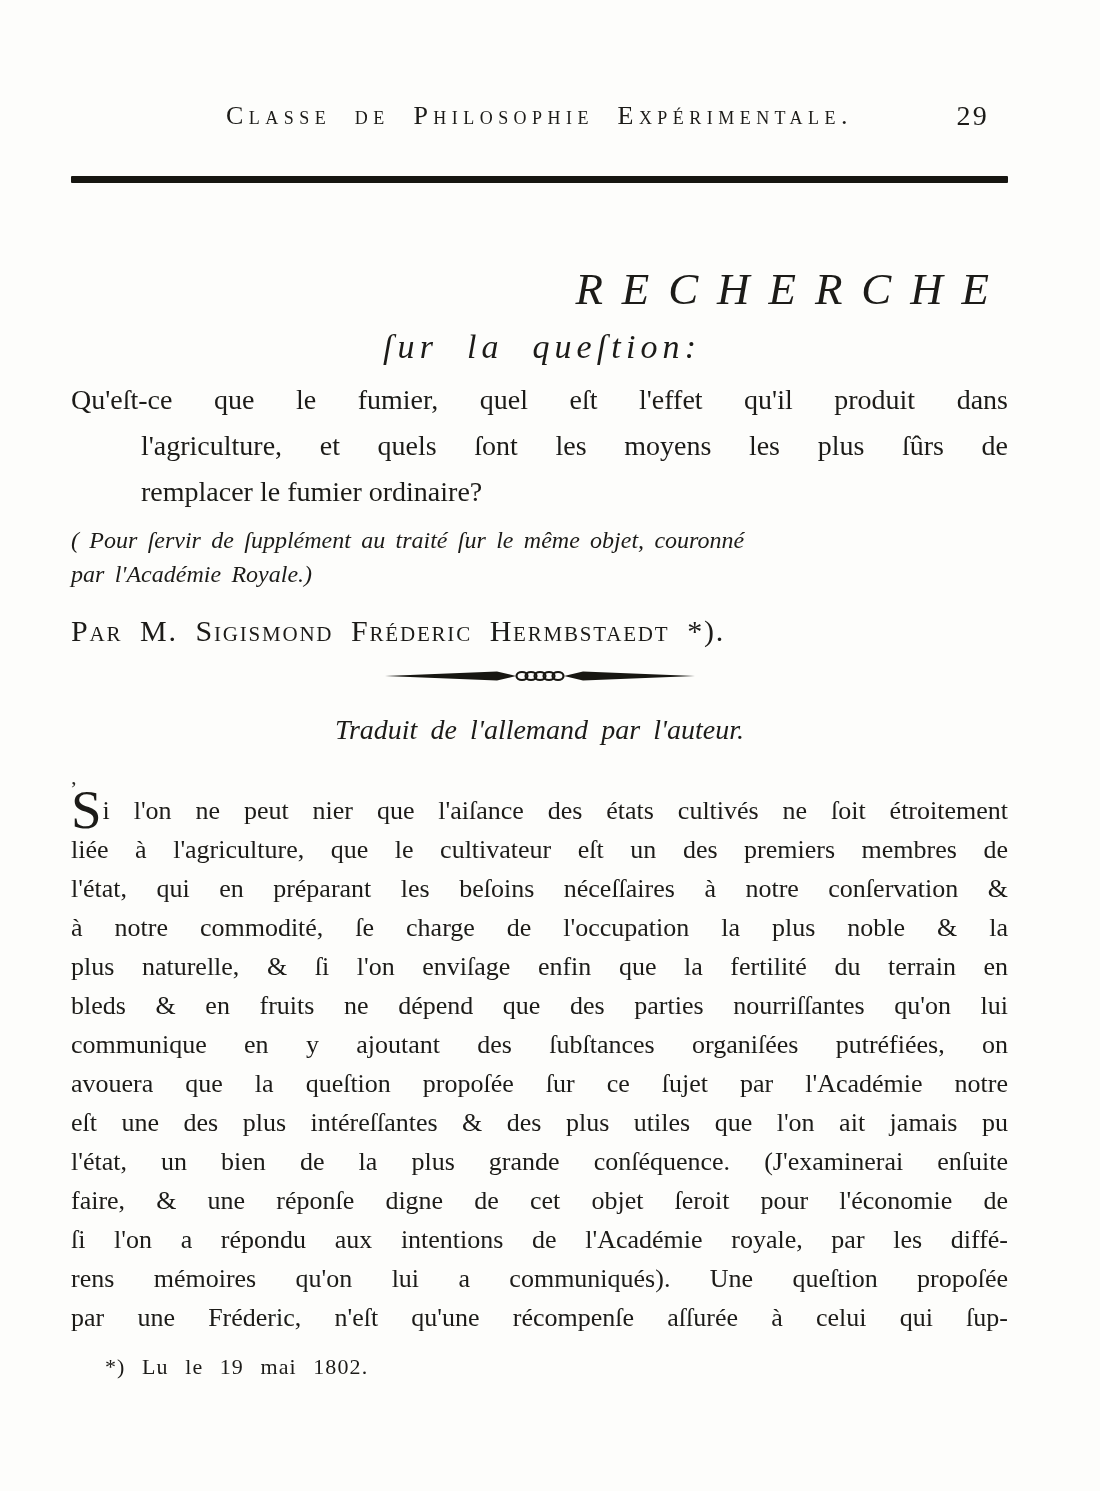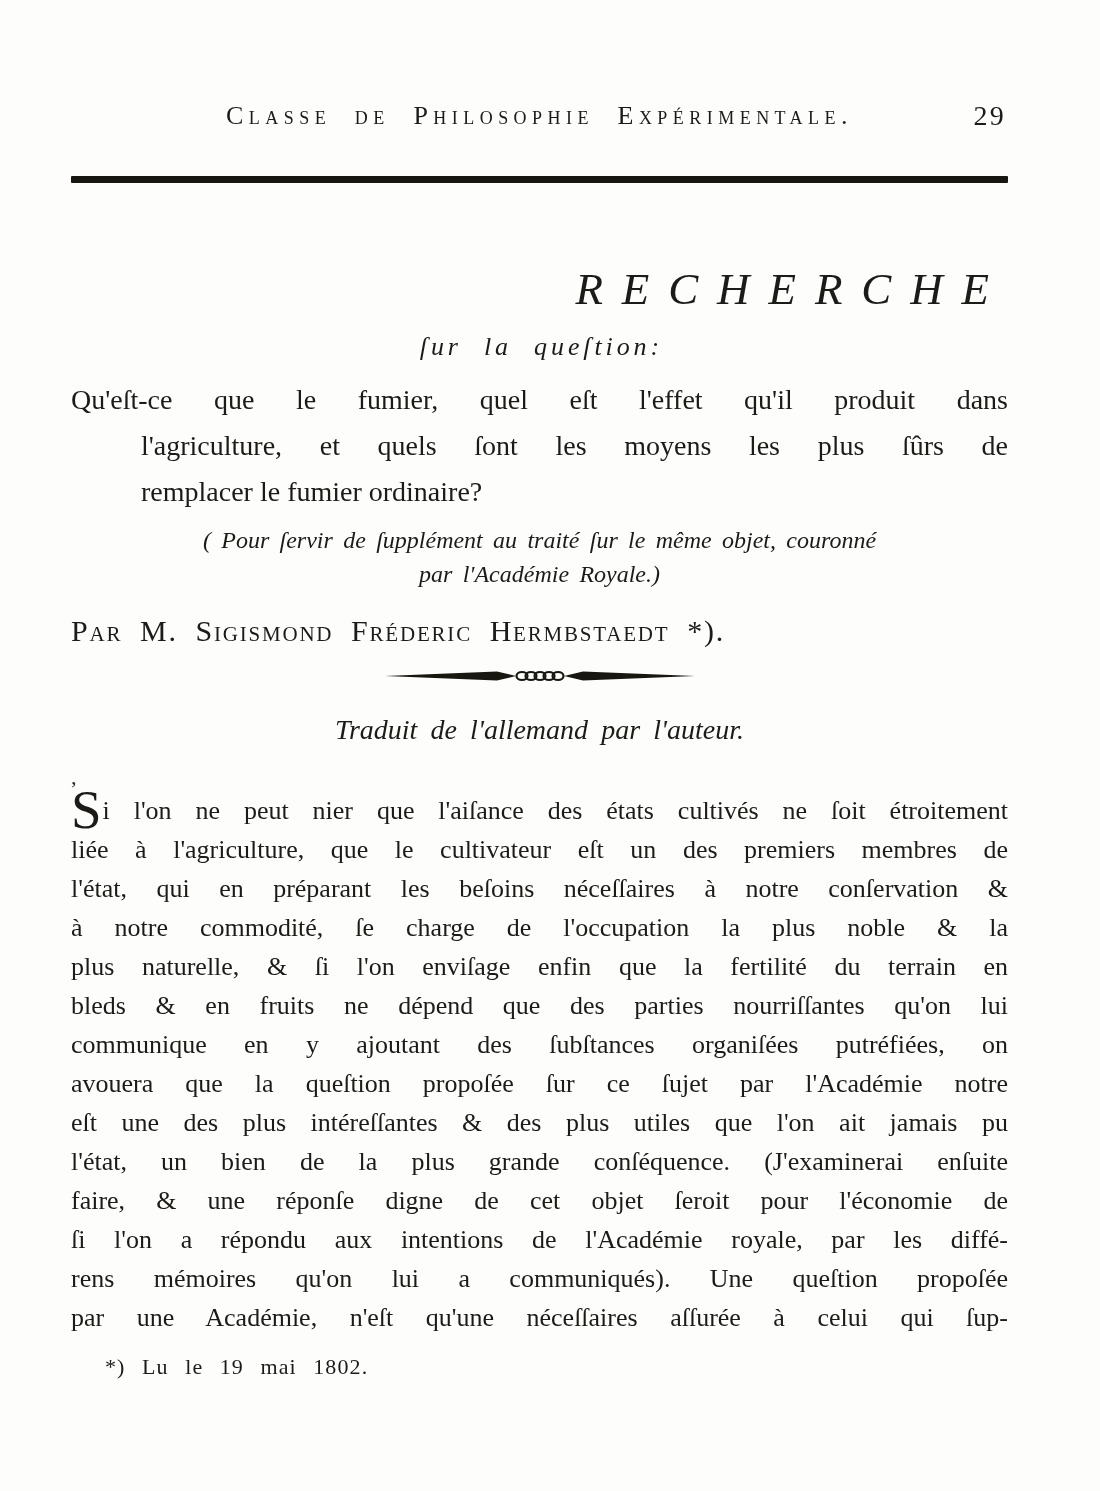--- a/index.html
+++ b/index.html
@@ -26,21 +26,21 @@
     margin-top: 100px;
     text-align: center;
     font-variant: small-caps;
     font-size: 26px;
     line-height: 32px;
     letter-spacing: 0.21em;
     word-spacing: 0.45em;
   }
   .page-number {
     position: absolute;
-    right: 2px;
+    right: 19px;
     top: 0;
     font-size: 28px;
     letter-spacing: 0.08em;
     font-variant: normal;
   }
   .head-rule {
     margin-top: 44px;
     height: 7px;
     background: #171611;
     border-radius: 1px;
@@ -53,21 +53,21 @@
     font-style: italic;
     font-size: 45px;
     line-height: 52px;
     letter-spacing: 0.42em;
     padding-left: 0.42em; 
   }
   .subtitle {
     margin-top: 14px;
     text-align: center;
     font-style: italic;
-    font-size: 26px;
+    font-size: 34px;
     line-height: 36px;
     letter-spacing: 0.15em;
     word-spacing: 0.45em;
     padding-left: 0.15em;
   }
   .question {
     margin-top: 12px;
     font-size: 28px;
     line-height: 46px;
   }
@@ -75,21 +75,20 @@
     text-align: justify;
     text-align-last: justify;
     max-height: 46px;
     overflow: hidden;
   }
   .q-line.indent { padding-left: 70px; }
   .q-line.q-last { text-align: left; text-align-last: left; }
 
   .supplement-note {
     margin-top: 8px;
-    text-align: center;
     font-style: italic;
     font-size: 24px;
     line-height: 34px;
     word-spacing: 0.18em;
   }
 
   .author-line {
     margin-top: 22px;
     text-align: left;
     font-variant: small-caps;
@@ -207,19 +206,19 @@
       <div class="body-line">à notre commodité, ſe charge de l'occupation la plus noble &amp; la</div>
       <div class="body-line">plus naturelle, &amp; ſi l'on enviſage enfin que la fertilité du terrain en</div>
       <div class="body-line">bleds &amp; en fruits ne dépend que des parties nourriſſantes qu'on lui</div>
       <div class="body-line">communique en y ajoutant des ſubſtances organiſées putréfiées, on</div>
       <div class="body-line">avouera que la queſtion propoſée ſur ce ſujet par l'Académie notre</div>
       <div class="body-line">eſt une des plus intéreſſantes &amp; des plus utiles que l'on ait jamais pu</div>
       <div class="body-line">l'état, un bien de la plus grande conſéquence. (J'examinerai enſuite</div>
       <div class="body-line">faire, &amp; une réponſe digne de cet objet ſeroit pour l'économie de</div>
       <div class="body-line">ſi l'on a répondu aux intentions de l'Académie royale, par les diffé-</div>
       <div class="body-line">rens mémoires qu'on lui a communiqués). Une queſtion propoſée</div>
-      <div class="body-line">par une Académie, n'eſt qu'une néceſſaires aſſurée à celui qui ſup-</div>
+      <div class="body-line">par une Fréderic, n'eſt qu'une récompenſe aſſurée à celui qui ſup-</div>
     </div>
 
     <div class="footnote">*) Lu le 19 mai 1802.</div>
 
   </div>
 </div>
 
 </body></html>

